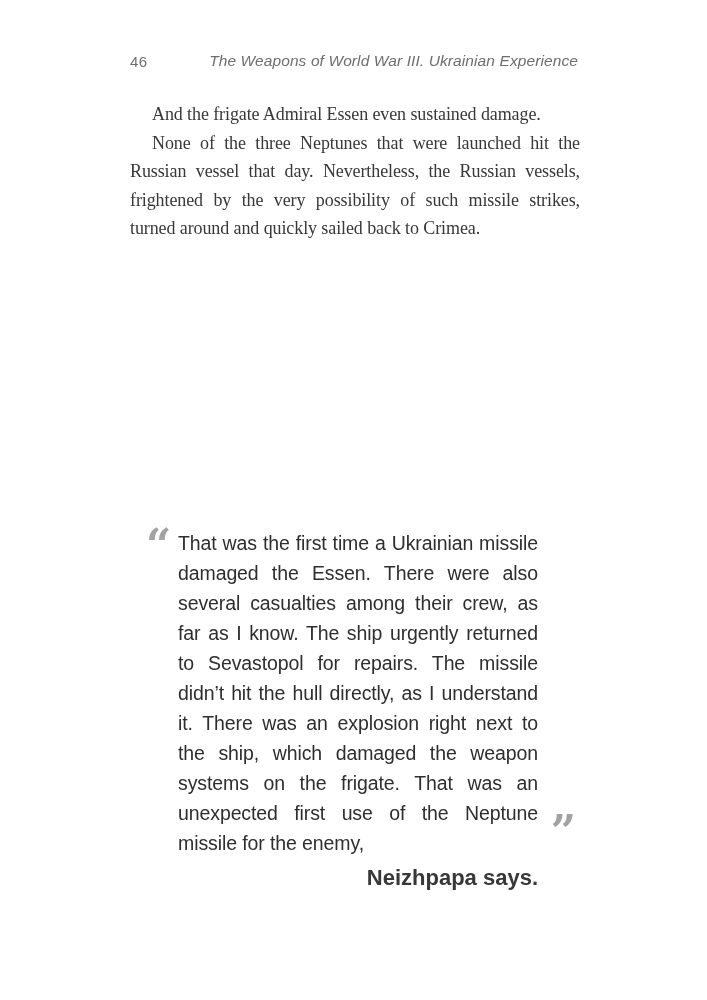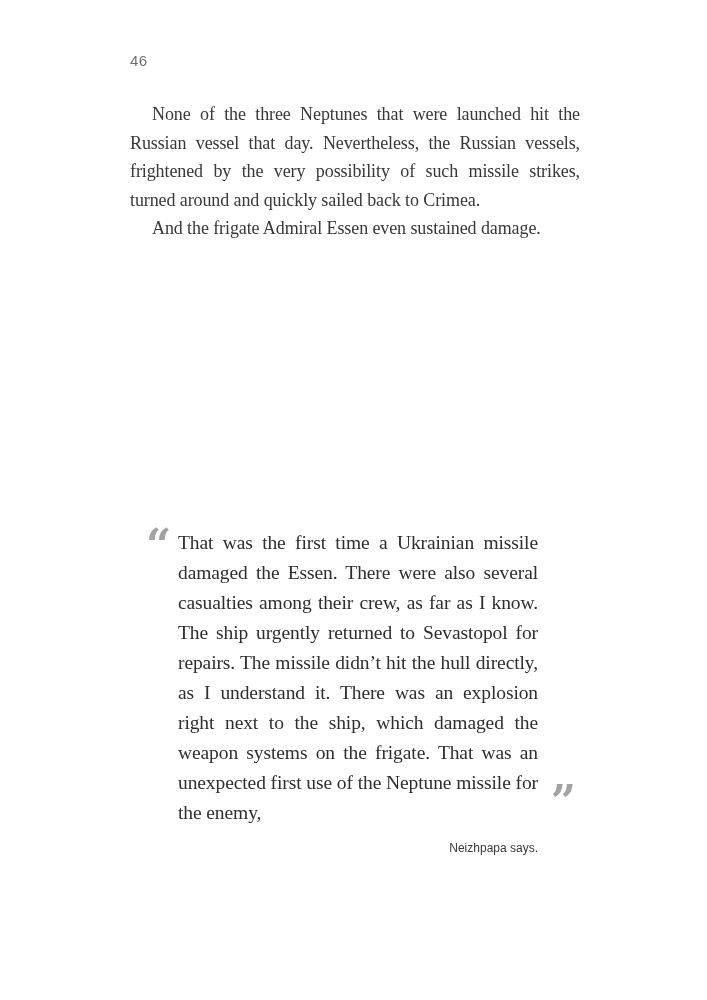--- a/index.html
+++ b/index.html
@@ -78,49 +78,51 @@
     bottom: 36px;
     font-family: "DejaVu Serif", serif;
     font-weight: bold;
     font-size: 44px;
     line-height: 1;
     color: #a2a2a2;
   }
   .quote-text {
     margin-left: 48px;
     margin-right: 40px;
-    font-family: Liberation Serif, serif;
+    font-family: Liberation Sans, sans-serif;
     font-size: 19.5px;
     line-height: 30px;
     letter-spacing: -0.1px;
     color: #2e2e2e;
     text-align: justify;
   }
   .attribution {
     margin-top: 8px;
     margin-right: 40px;
     text-align: right;
     font-family: "Liberation Sans", sans-serif;
-    font-size: 12px;
+    font-size: 22px;
     line-height: 24px;
     color: #383838;
+    font-weight: bold;
   }
 </style>
 </head>
 <body>
 
 <div class="page">
 
   <header class="running-head">
     <span class="page-num">46</span>
+    <span class="running-title">The Weapons of World War III. Ukrainian Experience</span>
   </header>
 
   <main class="body-text">
+    <p>And the frigate Admiral Essen even sustained damage.</p>
     <p>None of the three Neptunes that were launched hit the Russian vessel that day. Nevertheless, the Russian vessels, frightened by the very possibility of such missile strikes, turned around and quickly sailed back to Crimea.</p>
-    <p>And the frigate Admiral Essen even sustained damage.</p>
   </main>
 
   <section class="quote-section">
     <span class="open-quote">“</span>
     <div class="quote-text">That was the first time a Ukrainian missile damaged the Essen. There were also several casualties among their crew, as far as I know. The ship urgently returned to Sevastopol for repairs. The missile didn’t hit the hull directly, as I understand it. There was an explosion right next to the ship, which damaged the weapon systems on the frigate. That was an unexpected first use of the Neptune missile for the enemy,</div>
     <span class="close-quote">”</span>
     <div class="attribution">Neizhpapa says.</div>
   </section>
 
 </div>

